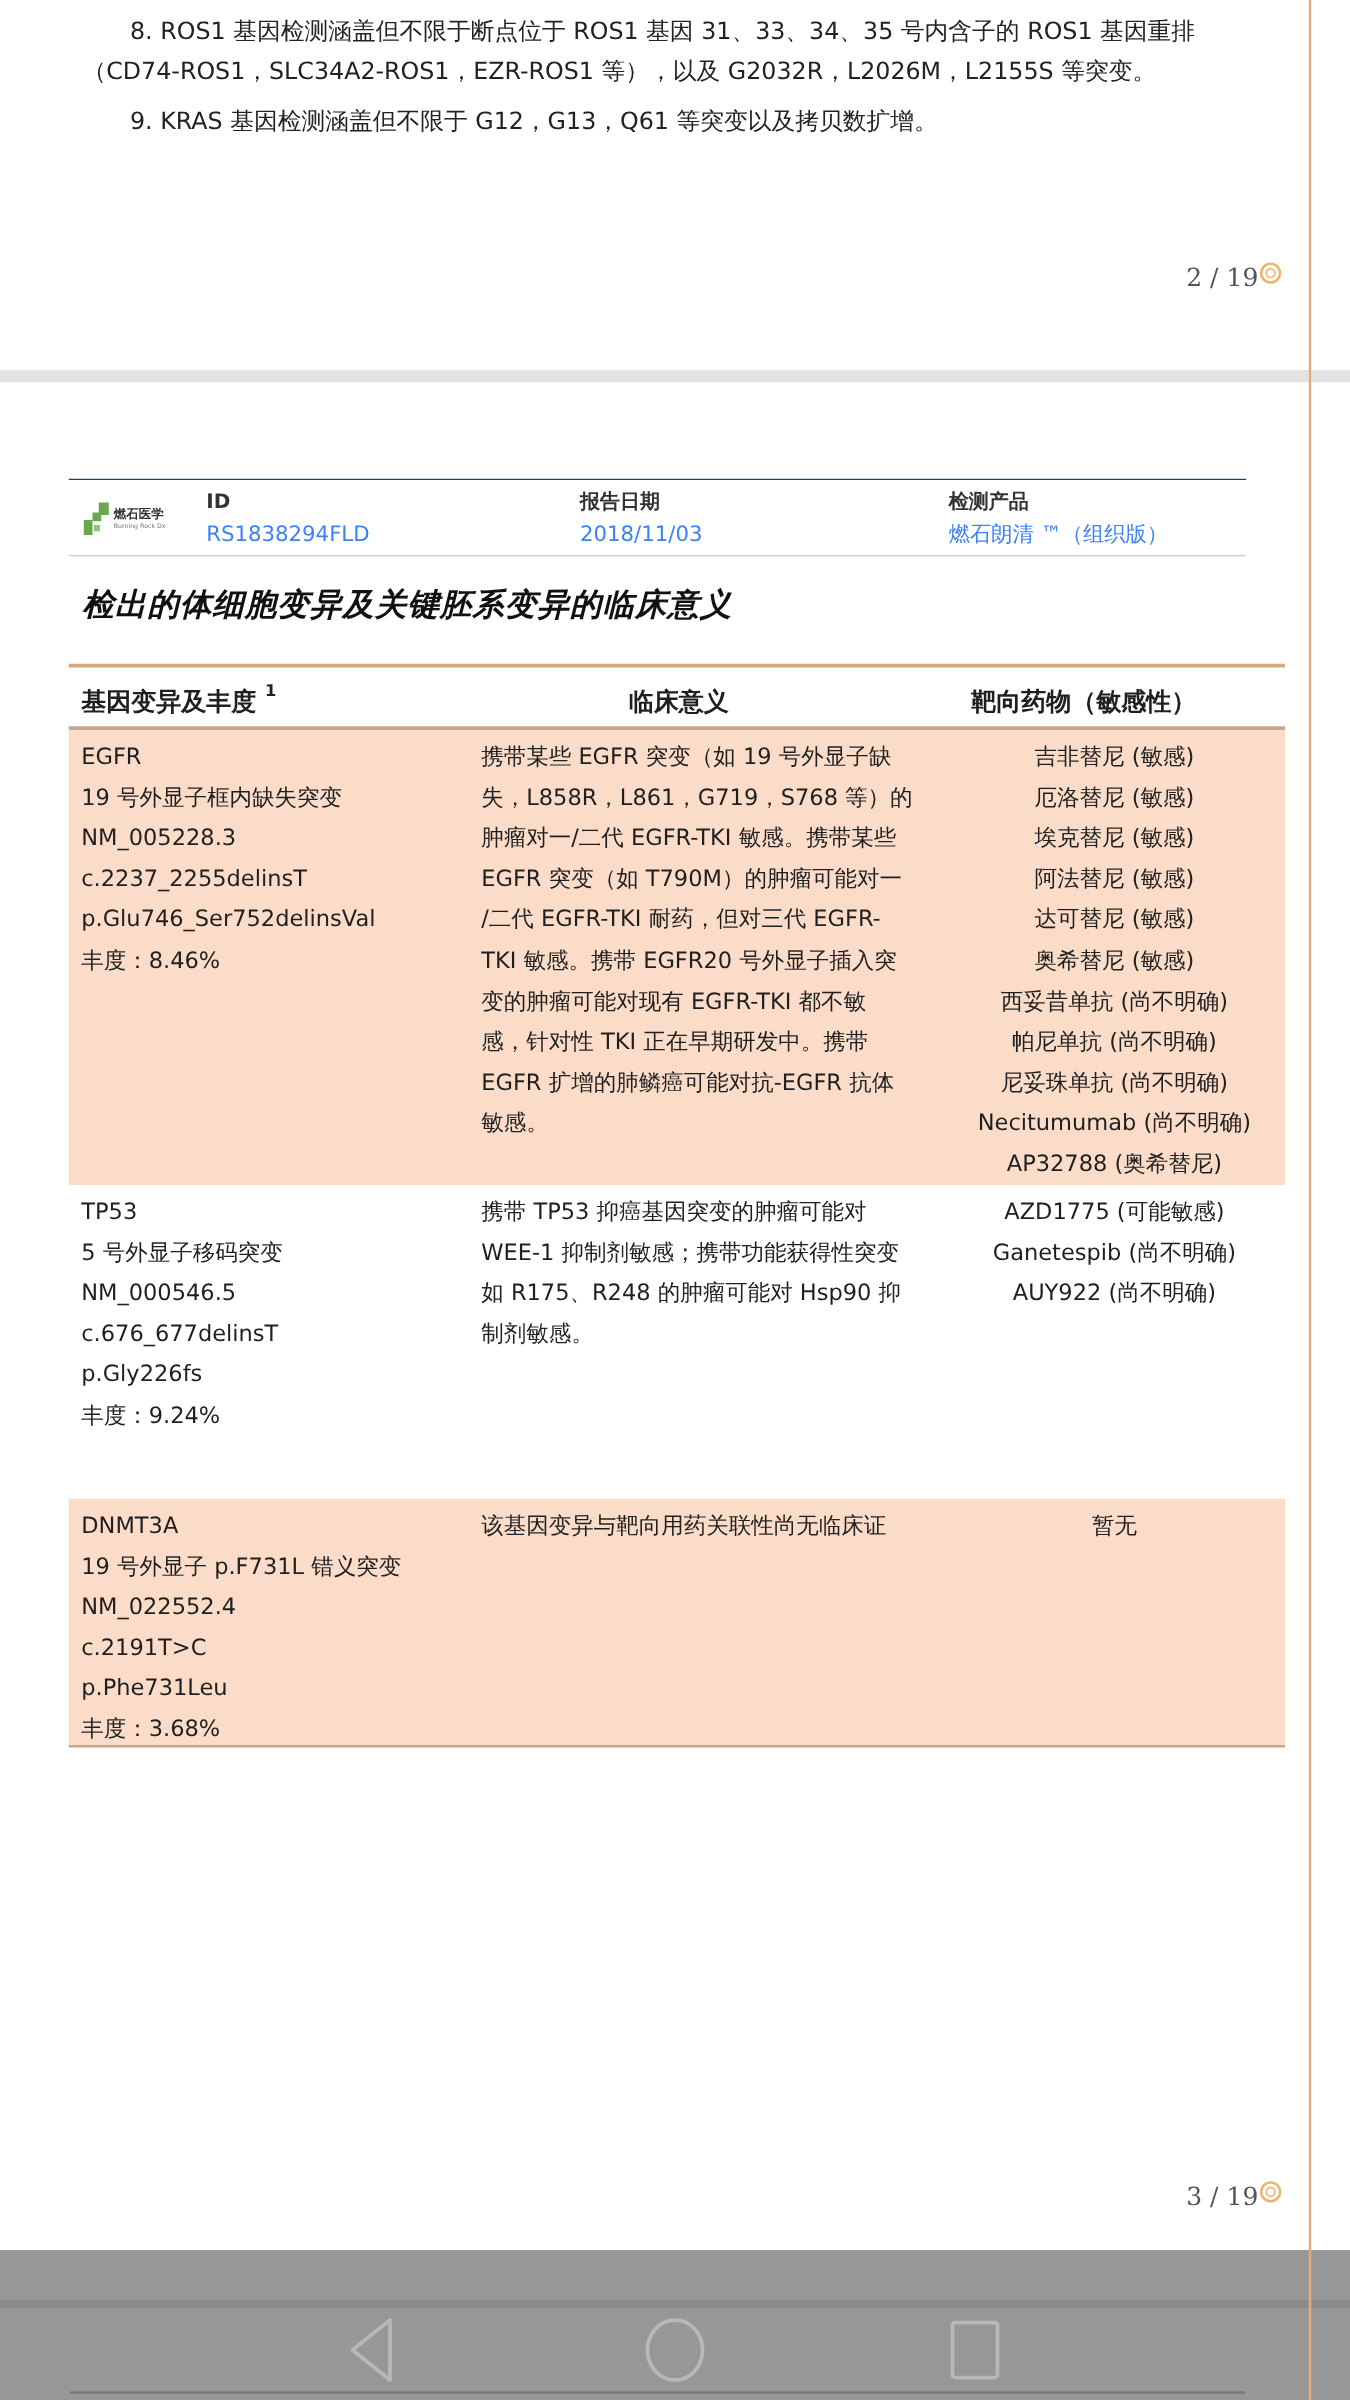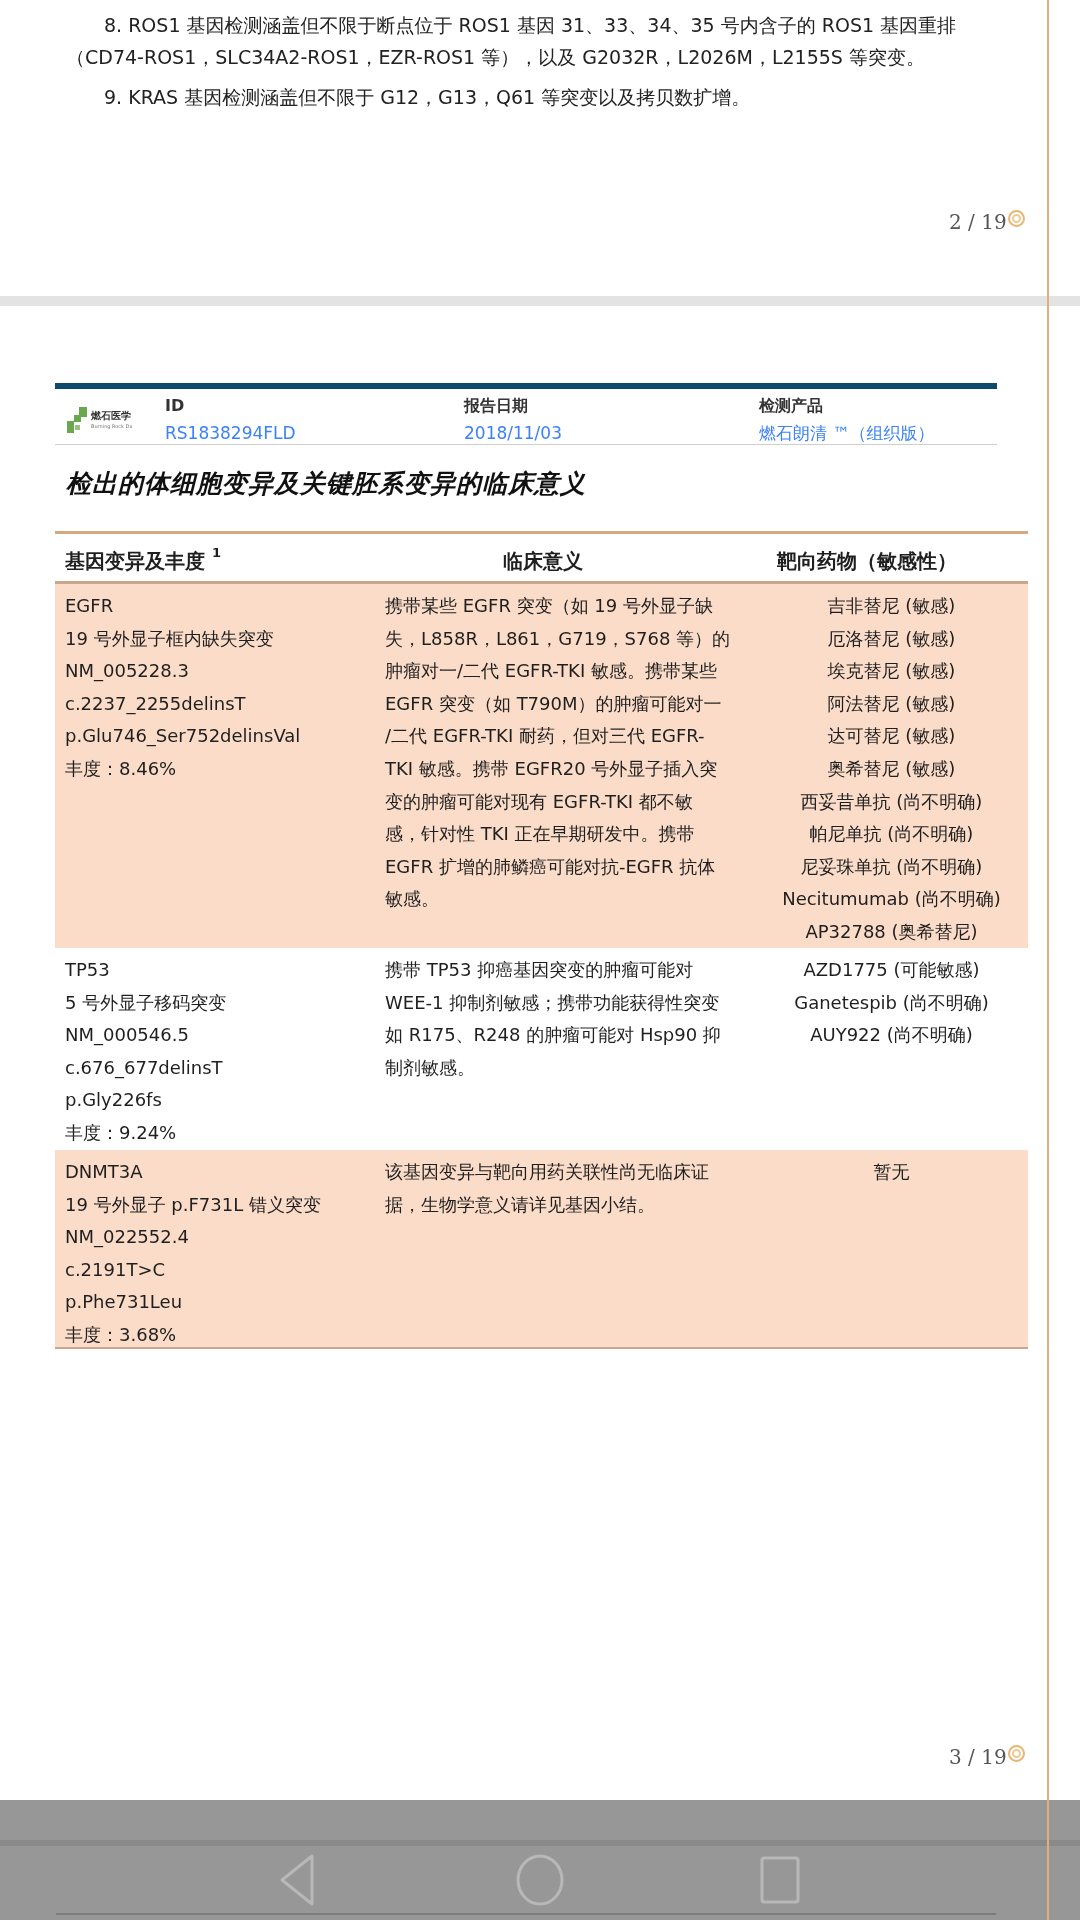--- a/index.html
+++ b/index.html
@@ -34,21 +34,21 @@
       border: 2px solid #e8b572; position: relative; top: -4px;
     }
     .page-number .ring::after {
       content: ""; position: absolute; left: 2px; top: 2px; width: 9px; height: 9px;
       border-radius: 50%; border: 2px solid #f0c893; box-sizing: border-box;
     }
 
     
     .hdr {
       position: absolute; left: 55px; top: 383px; width: 942px; height: 62px;
-      border-top: 6px solid #0c4a6e; border-bottom: 1px solid #cfcfcf;
+      border-top: 1px solid #0c4a6e; border-bottom: 1px solid #cfcfcf;
     }
     .logo { position: absolute; left: 12px; top: 14px; width: 80px; height: 34px; }
     .logo .sq { position: absolute; background: #6aa84f; }
     .logo .brand-cn { position: absolute; left: 24px; top: 6px; font-size: 10px; color: #333; font-weight: bold; white-space: nowrap; }
     .logo .brand-en { position: absolute; left: 24px; top: 20px; font-size: 5px; color: #777; white-space: nowrap; }
     .hdr-col { position: absolute; top: 5px; }
     .hdr-col .k { font-size: 16px; font-weight: bold; color: #333; line-height: 24px; }
     .hdr-col .v { font-size: 17px; color: #3b82f6; line-height: 30px; }
 
     .section-title {
@@ -158,21 +158,21 @@
       <div>达可替尼 (敏感)</div>
       <div>奥希替尼 (敏感)</div>
       <div>西妥昔单抗 (尚不明确)</div>
       <div>帕尼单抗 (尚不明确)</div>
       <div>尼妥珠单抗 (尚不明确)</div>
       <div>Necitumumab (尚不明确)</div>
       <div>AP32788 (奥希替尼)</div>
     </div>
   </div>
 
-  <div class="row" style="height:202px;">
+  <div class="row" style="height:251px;">
     <div class="c1">
       <div>TP53</div>
       <div>5 号外显子移码突变</div>
       <div>NM_000546.5</div>
       <div>c.676_677delinsT</div>
       <div>p.Gly226fs</div>
       <div>丰度：9.24%</div>
     </div>
     <div class="c2">
       <div>携带 TP53 抑癌基因突变的肿瘤可能对</div>
@@ -191,21 +191,20 @@
     <div class="c1">
       <div>DNMT3A</div>
       <div>19 号外显子 p.F731L 错义突变</div>
       <div>NM_022552.4</div>
       <div>c.2191T&gt;C</div>
       <div>p.Phe731Leu</div>
       <div>丰度：3.68%</div>
     </div>
     <div class="c2">
       <div>该基因变异与靶向用药关联性尚无临床证</div>
-      <div>据，生物学意义请详见基因小结。</div>
     </div>
     <div class="c3">
       <div>暂无</div>
     </div>
   </div>
   <div class="tbl-bottom"></div>
 </div>
 
 <div class="page-number" style="left:949px; top:1745px;">
   <span>3 / 19</span>

